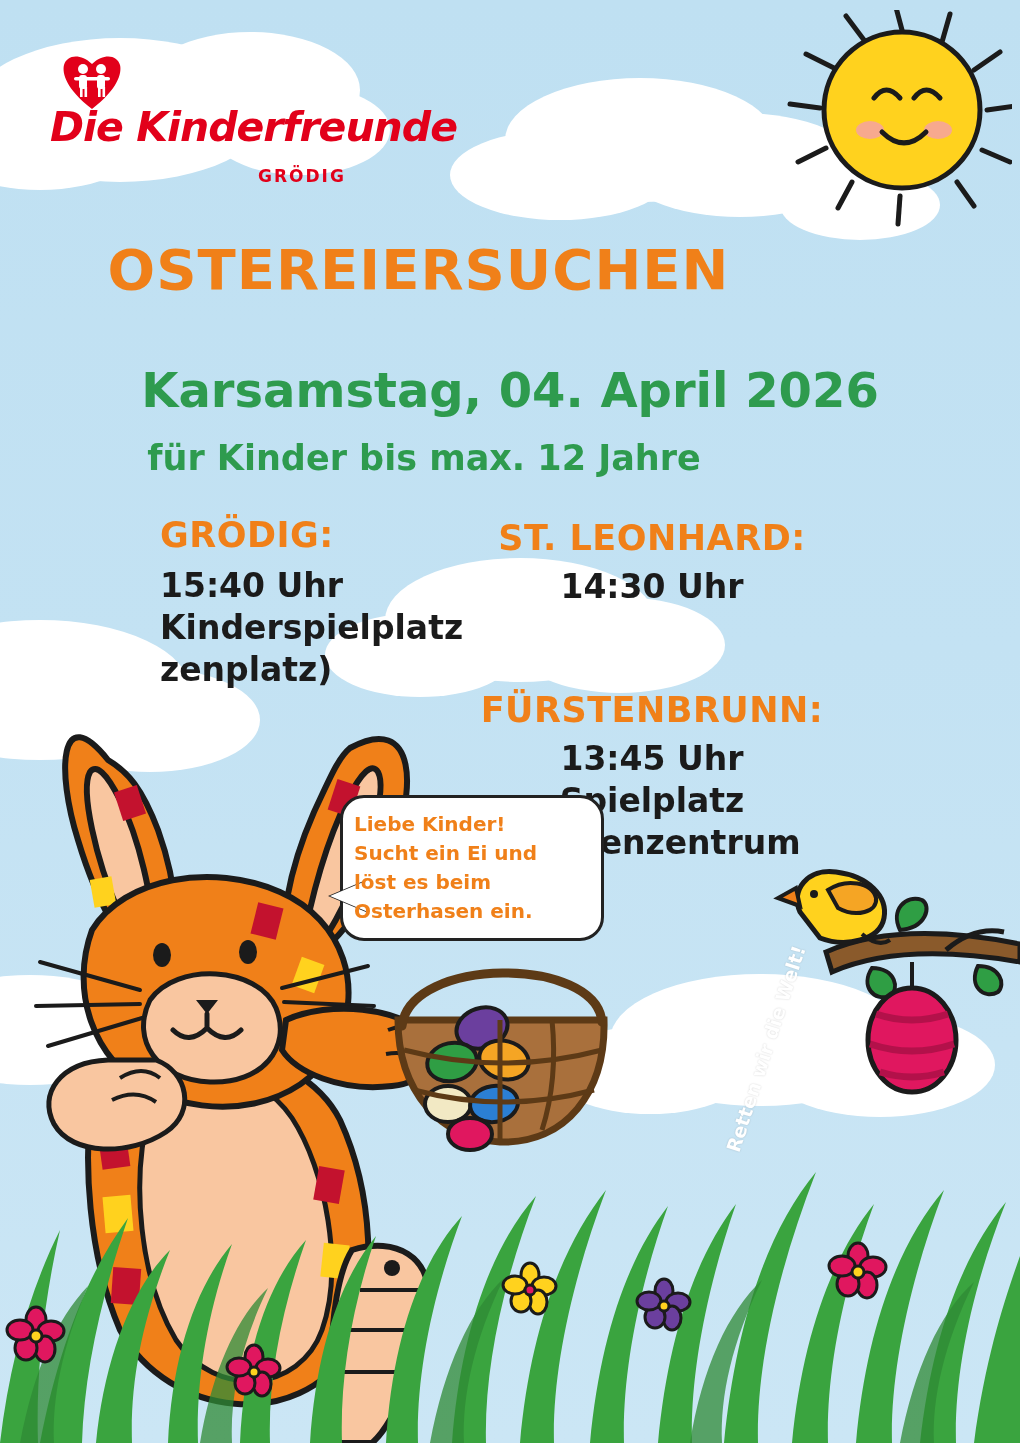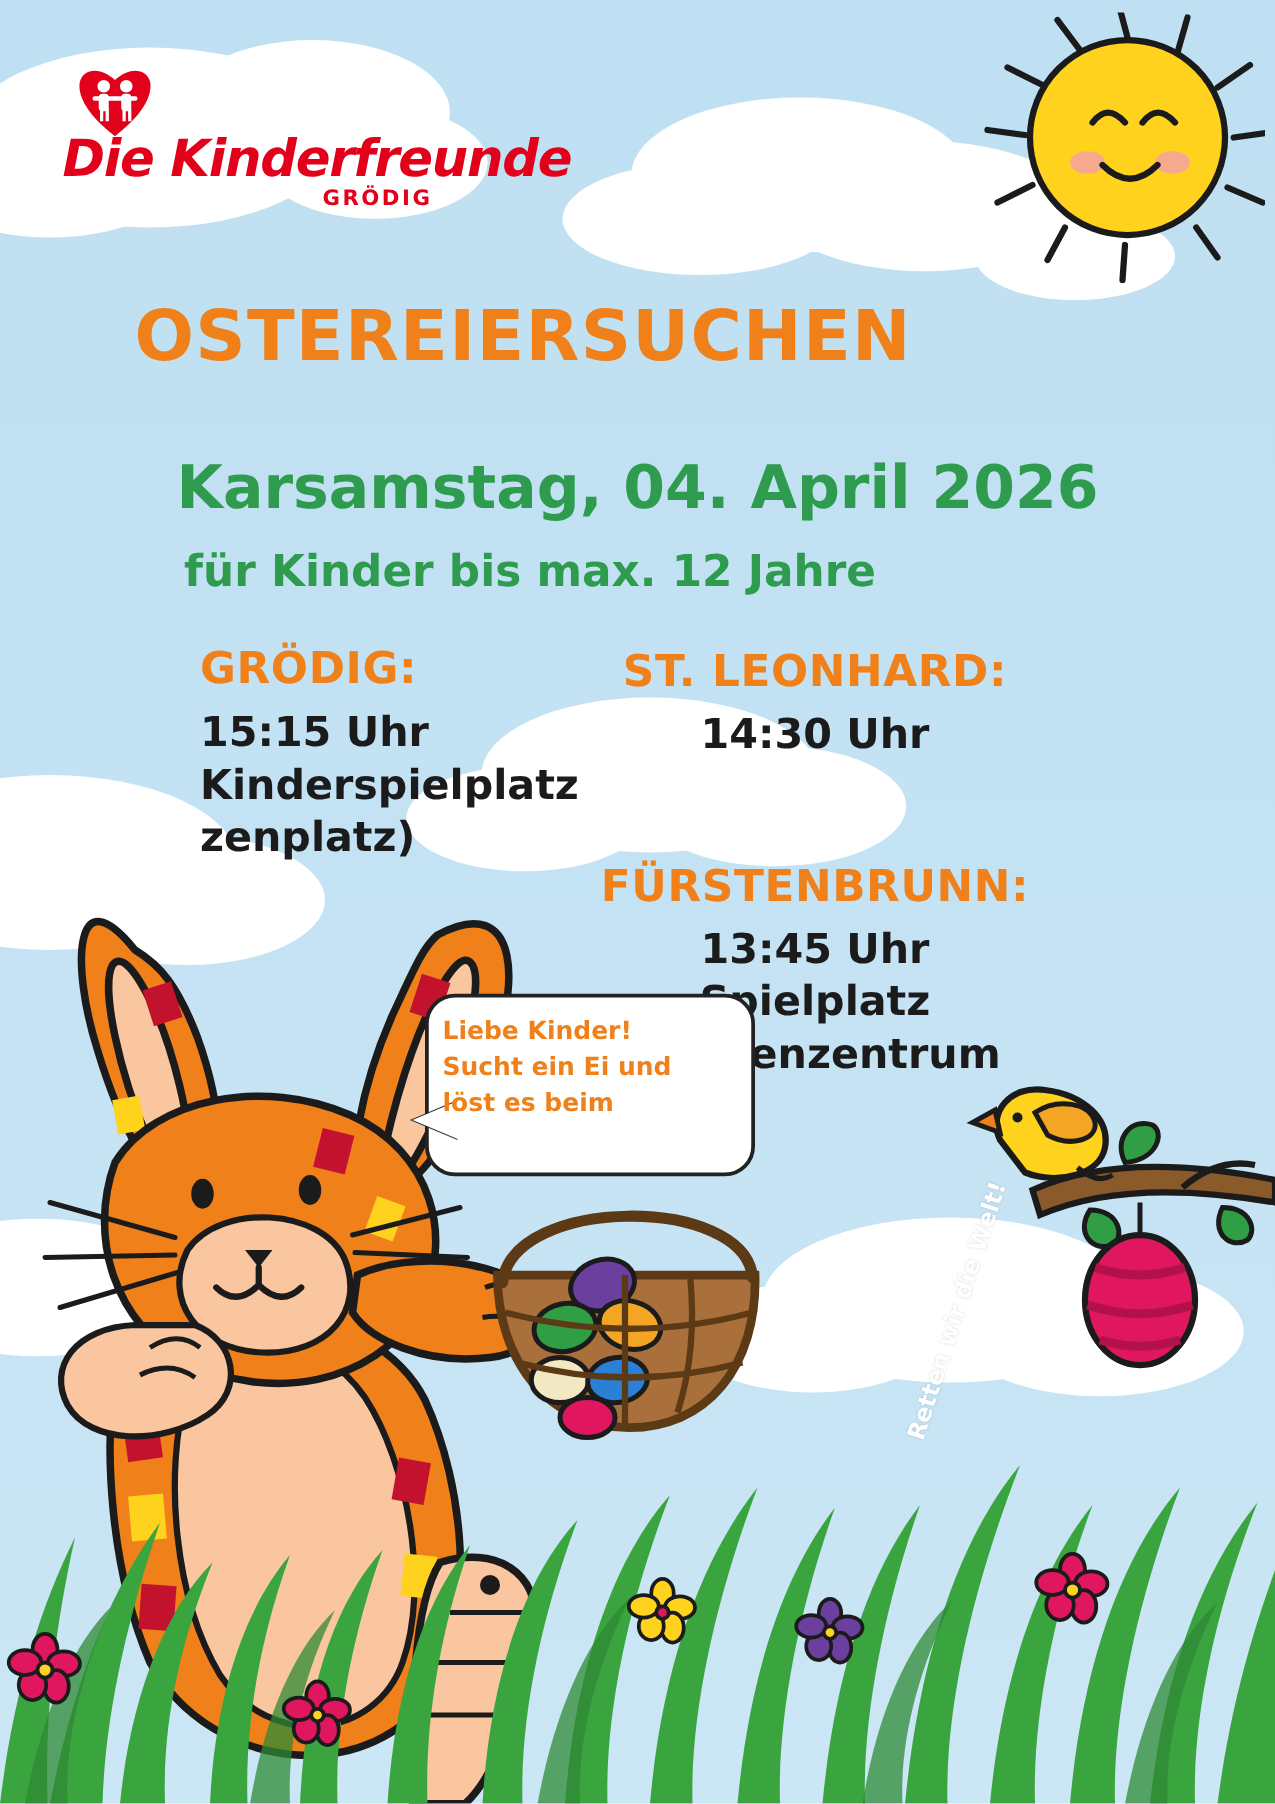--- a/index.html
+++ b/index.html
@@ -40,21 +40,21 @@
     font-size: 41px;
     font-weight: bold;
     font-style: italic;
     color: #e2001a;
     letter-spacing: -1px;
     white-space: nowrap;
   }
   .logo-sub {
     position: absolute;
     left: 218px;
-    top: 104px;
+    top: 121px;
     font-size: 17px;
     letter-spacing: 2px;
     color: #e2001a;
     font-weight: bold;
   }
 
   
   .sun-wrap {
     position: absolute;
     right: 8px;
@@ -258,21 +258,21 @@
     <ellipse cx="156" cy="120" rx="14" ry="9" fill="#f6a2a2" opacity="0.85"></ellipse>
     <path d="M100 122 q22 22 44 0" fill="none" stroke="#1b1b1b" stroke-width="5" stroke-linecap="round"></path>
   </svg>
 
   <div class="title">OSTEREIERSUCHEN</div>
   <div class="subtitle">Karsamstag, 04. April 2026</div>
   <div class="subtitle2">für Kinder bis max. 12 Jahre</div>
 
   <div class="loc-left">
     <div class="loc-head">GRÖDIG:</div>
-    <div class="loc-line">15:15 Uhr</div>
+    <div class="loc-line">15:40 Uhr</div>
     <div class="loc-line">Kinderspielplatz</div>
     <div class="loc-line">zenplatz)</div>
   </div>
 
   <div class="loc-right">
     <div class="loc-head">ST. LEONHARD:</div>
     <div class="loc-line">14:30 Uhr</div>
   </div>
 
   <div class="loc-right2">
@@ -366,20 +366,21 @@
 
     <path d="M402 1026 C 410 956, 596 956, 602 1022" fill="none" stroke="#5d3a16" stroke-width="9" stroke-linecap="round"></path>
   </svg>
 
   <div class="bubble"></div>
   <div class="bubble-tail"></div>
   <div class="bubble-text">
     <div>Liebe Kinder!</div>
     <div>Sucht ein Ei und</div>
     <div>löst es beim</div>
+    <div>Osterhasen ein.</div>
   </div>
 
   <svg class="art" width="1020" height="1443" viewBox="0 0 1020 1443">
     <path d="M826 952 C 880 928, 950 930, 1020 944 L 1020 962 C 950 950, 882 950, 832 972 Z" fill="#8a5a2b" stroke="#1b1b1b" stroke-width="5"></path>
     <path d="M946 950 q28 -24 58 -18" fill="none" stroke="#1b1b1b" stroke-width="5"></path>
     <path d="M900 930 C 890 910, 906 894, 922 900 C 932 906, 926 928, 900 930 Z" fill="#2f9e44" stroke="#1b1b1b" stroke-width="4"></path>
     <path d="M872 968 C 860 986, 874 1002, 890 996 C 900 990, 896 968, 872 968 Z" fill="#2f9e44" stroke="#1b1b1b" stroke-width="4"></path>
     <path d="M978 966 C 968 986, 984 1000, 998 992 C 1006 984, 1000 966, 978 966 Z" fill="#2f9e44" stroke="#1b1b1b" stroke-width="4"></path>
 
     <path d="M912 962 v24" stroke="#1b1b1b" stroke-width="4" fill="none"></path>

